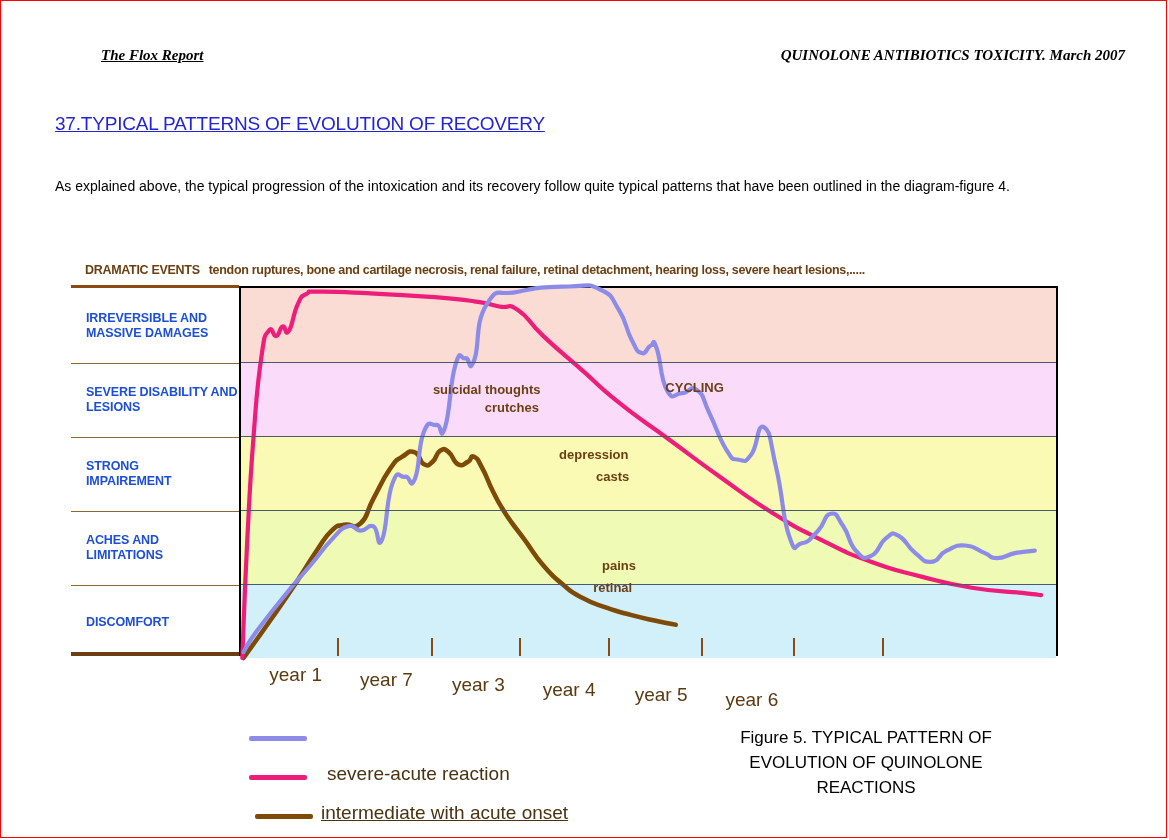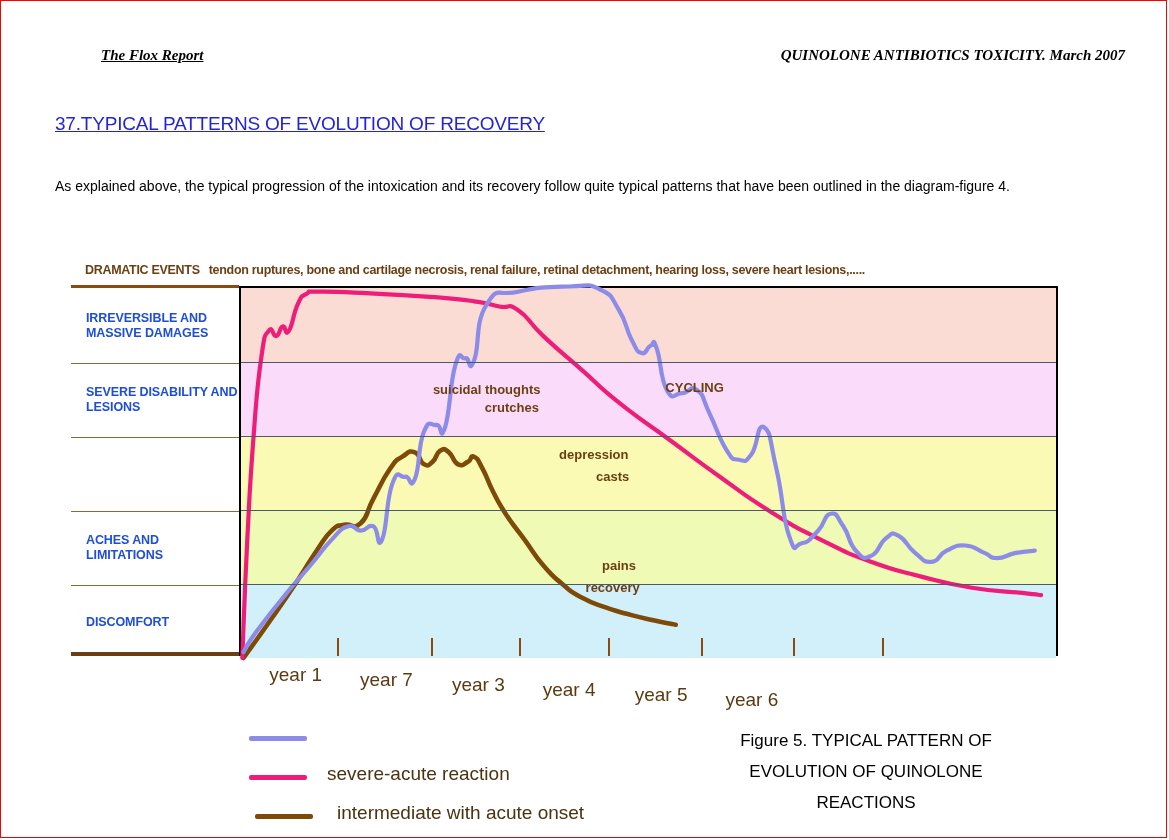--- a/index.html
+++ b/index.html
@@ -214,21 +214,21 @@
 
   
   .fig-caption {
     position: absolute;
     left: 700px; top: 472px;
     width: 330px;
     text-align: center;
     font-family: "Liberation Sans", sans-serif;
     font-size: 17px;
     color: #000000;
-    line-height: 31px;
+    line-height: 25px;
   }
 </style>
 </head>
 <body>
 
 <div class="page">
 
   <div class="hdr-left">The Flox Report</div>
   <div class="hdr-right">QUINOLONE ANTIBIOTICS TOXICITY. March 2007</div>
 
@@ -243,20 +243,23 @@
     </div>
 
     <div class="labelcol" id="labelcol">
         <div class="lrow" style="top: 1px; height: 74px;">
           <span>IRREVERSIBLE AND<br>MASSIVE DAMAGES</span>
         </div>
         <div class="lrow" style="top: 75px; height: 74px;">
           <span>SEVERE DISABILITY AND<br>LESIONS</span>
         </div>
         <div class="lrow-sep" style="top: 75px;"></div>
+        <div class="lrow" style="top: 149px; height: 74px;">
+          <span>STRONG<br>IMPAIREMENT</span>
+        </div>
         <div class="lrow-sep" style="top: 149px;"></div>
         <div class="lrow" style="top: 223px; height: 74px;">
           <span>ACHES AND<br>LIMITATIONS</span>
         </div>
         <div class="lrow-sep" style="top: 223px;"></div>
         <div class="lrow" style="top: 297px; height: 74px;">
           <span>DISCOMFORT</span>
         </div>
         <div class="lrow-sep" style="top: 297px;"></div>
       </div>
@@ -275,21 +278,21 @@
     <div class="bandline" style="top: 74px;"></div>
         <div class="bandline" style="top: 148px;"></div>
         <div class="bandline" style="top: 222px;"></div>
         <div class="bandline" style="top: 296px;"></div>
         <div class="ann" style="left: 245.7px; top: 94.12px; transform: translateX(-50%);">suicidal thoughts</div>
         <div class="ann" style="left: 270.9px; top: 111.88px; transform: translateX(-50%);">crutches</div>
         <div class="ann" style="left: 453.6px; top: 91.9px; transform: translateX(-50%);">CYCLING</div>
         <div class="ann" style="left: 352.8px; top: 158.5px; transform: translateX(-50%);">depression</div>
         <div class="ann" style="left: 371.7px; top: 180.7px; transform: translateX(-50%);">casts</div>
         <div class="ann" style="left: 378px; top: 269.5px; transform: translateX(-50%);">pains</div>
-        <div class="ann" style="left: 371.7px; top: 291.7px; transform: translateX(-50%);">recovery</div>
+        <div class="ann" style="left: 371.7px; top: 291.7px; transform: translateX(-50%);">retinal</div>
       </div>
 
     <div class="xaxis" id="xaxis">
         <div class="xtick" style="left: 98.28px;"></div>
         <div class="xtick" style="left: 191.52px;"></div>
         <div class="xtick" style="left: 279.72px;"></div>
         <div class="xtick" style="left: 369.18px;"></div>
         <div class="xtick" style="left: 462.42px;"></div>
         <div class="xtick" style="left: 554.4px;"></div>
         <div class="xtick" style="left: 642.6px;"></div>
@@ -304,20 +307,20 @@
     <div class="legend" id="legend">
         <div class="leg-item">
           <div class="leg-swatch" style="background: rgb(140, 140, 232); left: 0px;"></div>
         </div>
         <div class="leg-item">
           <div class="leg-swatch" style="background: rgb(238, 29, 122); left: 0px;"></div>
           <div class="leg-text" style="left: 78px;">severe-acute reaction</div>
         </div>
         <div class="leg-item">
           <div class="leg-swatch" style="background: rgb(125, 74, 8); left: 6px;"></div>
-          <div class="leg-text" style="left: 88px;">intermediate with acute onset</div>
+          <div class="leg-text" style="left: 72px; text-decoration: underline;">intermediate with acute onset</div>
         </div>
       </div>
 
     <div class="fig-caption">Figure 5. TYPICAL PATTERN OF EVOLUTION OF QUINOLONE REACTIONS</div>
 
   </div>
 </div>
 
 </body></html>

